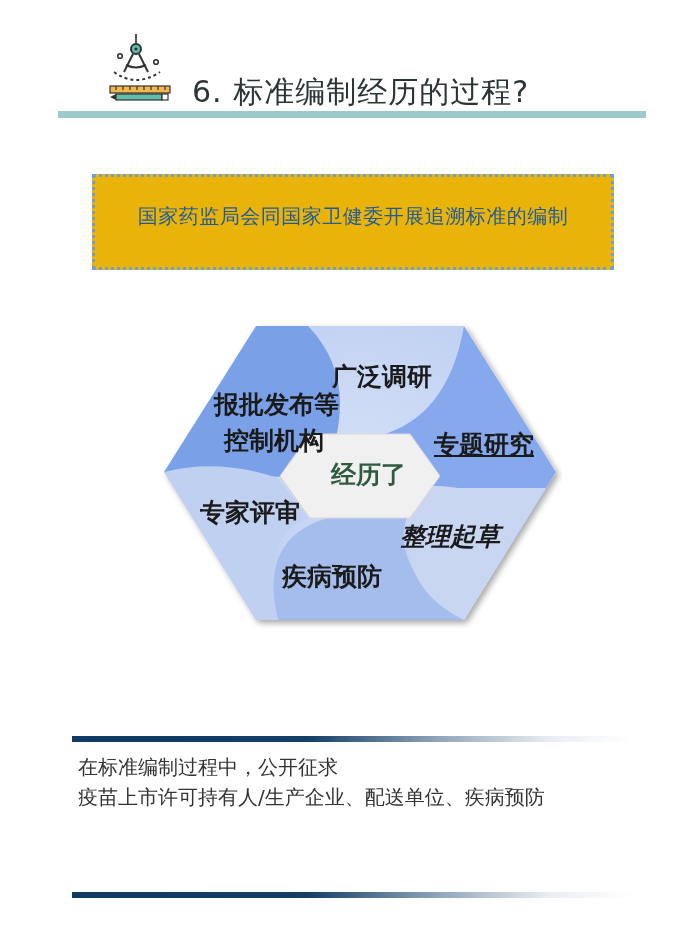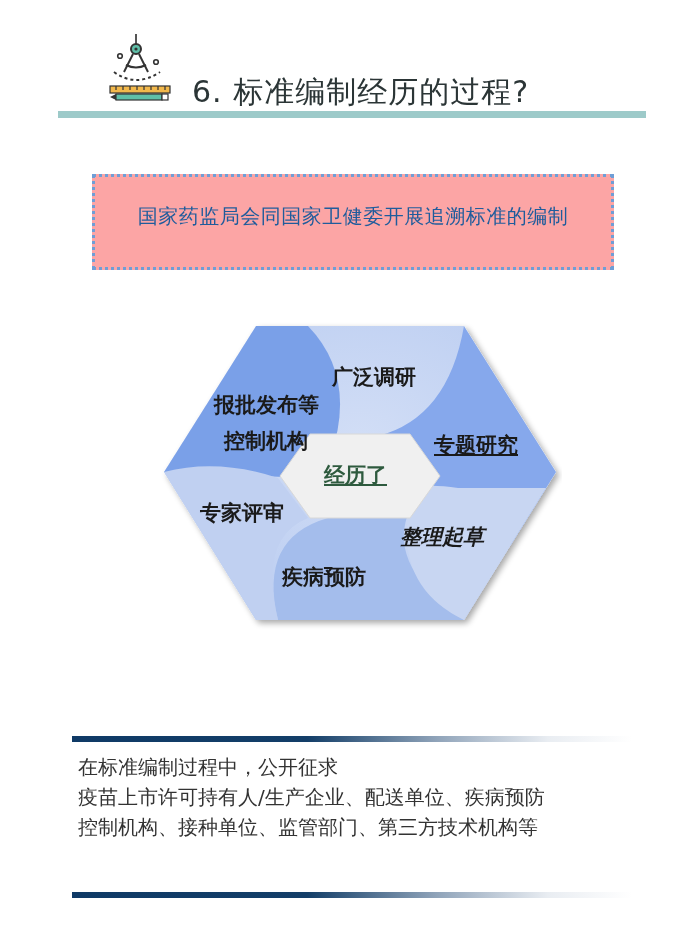--- a/index.html
+++ b/index.html
@@ -10,31 +10,31 @@
   .header { position: absolute; left: 0; top: 0; width: 700px; height: 130px; }
   .header-icon { position: absolute; left: 104px; top: 32px; width: 72px; height: 72px; }
   .header-title {
     position: absolute; left: 192px; top: 74px; font-size: 30px; color: #2b3536;
     letter-spacing: 1px; white-space: nowrap; line-height: 36px;
   }
   .header-rule { position: absolute; left: 58px; top: 111px; width: 588px; height: 7px; background: #9dcac9; }
 
   .callout {
     position: absolute; left: 92px; top: 174px; width: 522px; height: 96px;
-    background: #fca5a5; border: 3px dotted #6f9ed6; box-sizing: border-box;
+    background: #eab308; border: 3px dotted #6f9ed6; box-sizing: border-box;
   }
   .callout-text {
     position: absolute; left: 0; right: 0; top: 26px; text-align: center;
     font-size: 20px; color: #1f5c9c; letter-spacing: 0.5px; white-space: nowrap;
   }
 
   .hex-wrap { position: absolute; left: 158px; top: 318px; width: 404px; height: 312px; }
   .hex-wrap svg { position: absolute; left: 0; top: 0; }
   .hex-label {
-    position: absolute; font-size: 21px; font-weight: bold; color: #1a1a1a; white-space: nowrap;
+    position: absolute; font-size: 25px; font-weight: bold; color: #1a1a1a; white-space: nowrap;
     line-height: 26px;
   }
   .hex-center-label { color: #2e5a3e; }
 
   .notes-top-rule {
     position: absolute; left: 72px; top: 736px; width: 560px; height: 6px;
     background: linear-gradient(to right, #0f3a66 0%, #133e68 42%, #8fa3b9 65%, #e9edf2 85%, rgba(255,255,255,0) 100%);
   }
   .notes-bottom-rule {
     position: absolute; left: 72px; top: 892px; width: 560px; height: 6px;
@@ -128,22 +128,21 @@
     <polygon points="152,116 252,116 282,158 252,200 152,200 122,158" fill="#f0f0f0" stroke="#d8d8d8" stroke-width="1"></polygon>
   </svg>
 
   <div class="hex-label" style="left:174px;top:46px;">广泛调研</div>
   <div class="hex-label" style="left:276px;top:114px;text-decoration:underline;">专题研究</div>
   <div class="hex-label" style="left:242px;top:206px;font-style:italic;">整理起草</div>
   <div class="hex-label" style="left:124px;top:246px;">疾病预防</div>
   <div class="hex-label" style="left:42px;top:182px;">专家评审</div>
   <div class="hex-label" style="left:56px;top:74px;">报批发布等</div>
   <div class="hex-label" style="left:66px;top:110px;">控制机构</div>
-  <div class="hex-label hex-center-label" style="left:166px;top:144px;text-decoration:underline;">经历了</div>
+  <div class="hex-label hex-center-label" style="left:173px;top:144px;">经历了</div>
 </div>
 
 <div class="notes-top-rule"></div>
 <div class="notes">
   <div class="note-line">在标准编制过程中，公开征求</div>
   <div class="note-line">疫苗上市许可持有人/生产企业、配送单位、疾病预防</div>
-  <div class="note-line">控制机构、接种单位、监管部门、第三方技术机构等</div>
 </div>
 <div class="notes-bottom-rule"></div>
 
 </body></html>

